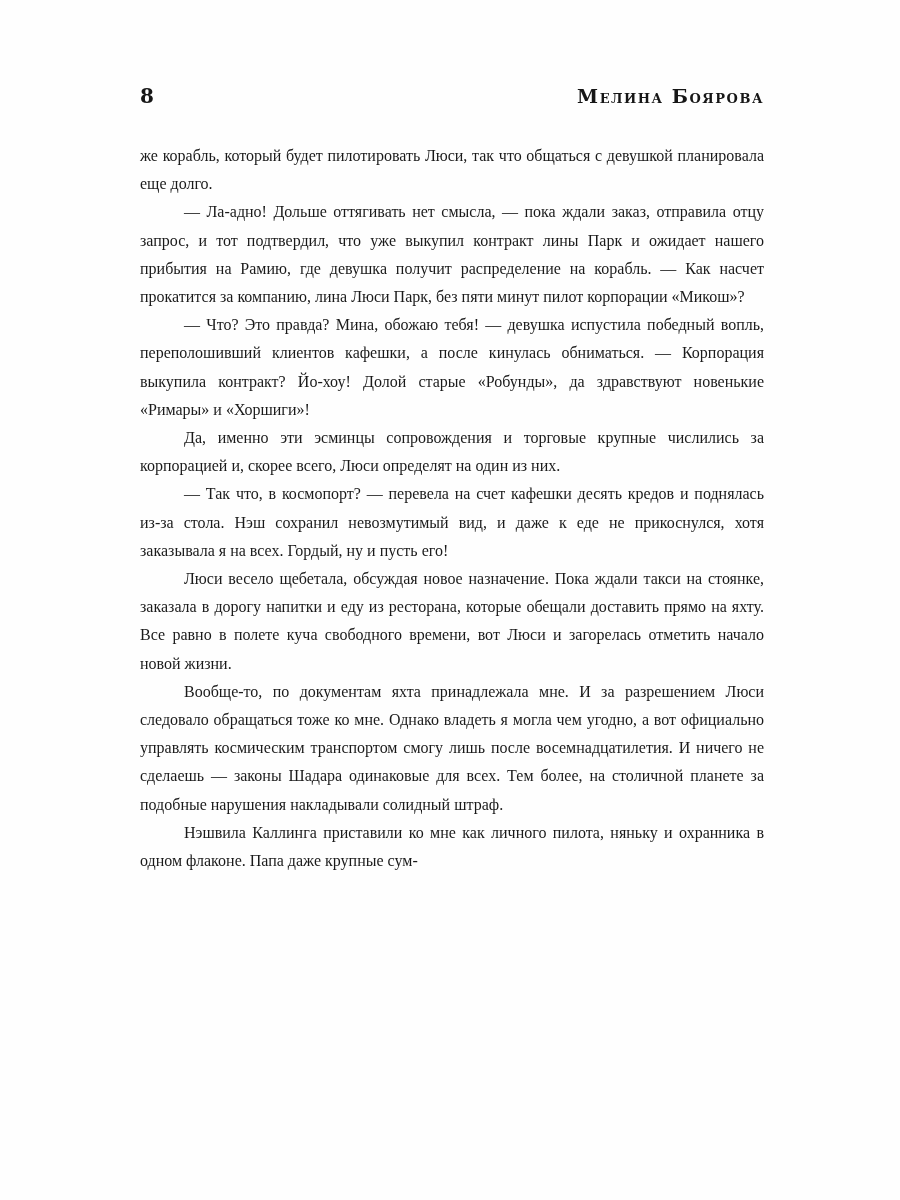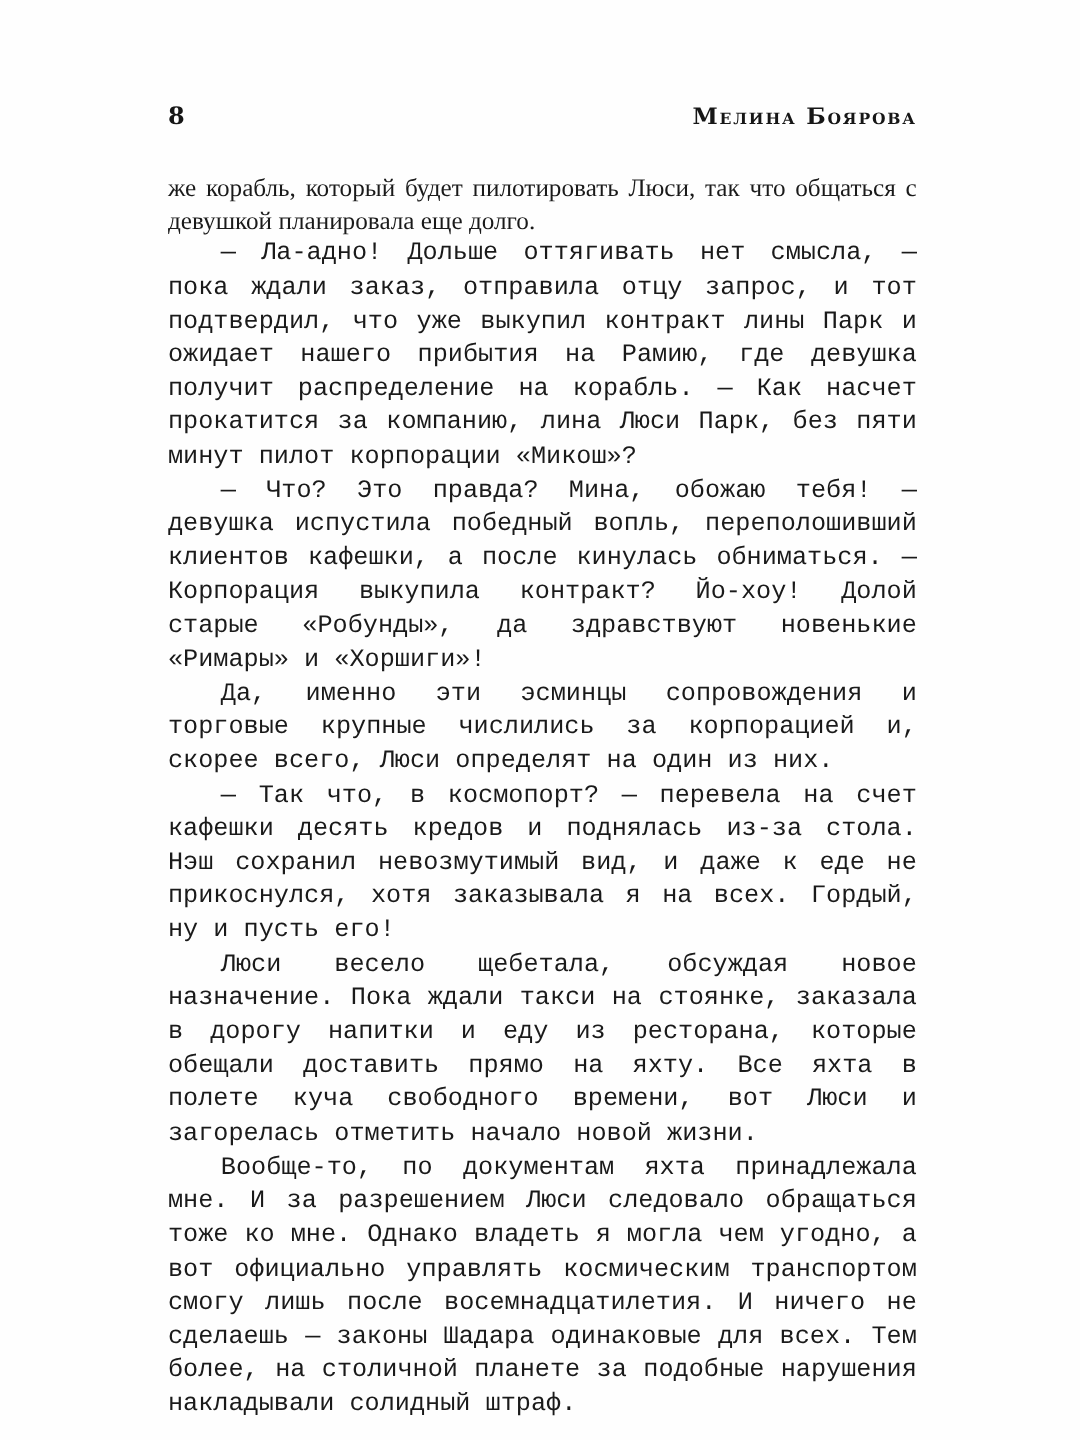--- a/index.html
+++ b/index.html
@@ -34,45 +34,45 @@
     letter-spacing: 0.5px;
   }
   .running-head {
     font-size: 19px;
     font-weight: 600;
     letter-spacing: 1.5px;
     text-align: center;
   }
   .body-text {
     font-family: "Liberation Serif", "DejaVu Serif", serif;
-    font-size: 21px;
+    font-size: 16px;
     line-height: 28.2px;
     text-align: justify;
     color: #1a1a1a;
   }
   .para {
     margin: 0;
     padding: 0;
   }
   .para.indented {
     text-indent: 44px;
-    font-family: Liberation Mono, monospace;
   }
 </style>
 </head>
 <body>
 
 <div class="book-page">
   <header class="page-header">
     <span class="page-number">8</span>
     <span class="running-head">Мелина Боярова</span>
   </header>
 
   <main class="body-text">
       <p class="para">же корабль, который будет пилотировать Люси, так что общаться с девушкой планировала еще долго.</p>
       <p class="para indented">— Ла-адно! Дольше оттягивать нет смысла, — пока ждали заказ, отправила отцу запрос, и тот подтвердил, что уже выкупил контракт лины Парк и ожидает нашего прибытия на Рамию, где девушка получит распределение на корабль. — Как насчет прокатится за компанию, лина Люси Парк, без пяти минут пилот корпорации «Микош»?</p>
       <p class="para indented">— Что? Это правда? Мина, обожаю тебя! — девушка испустила победный вопль, переполошивший клиентов кафешки, а после кинулась обниматься. — Корпорация выкупила контракт? Йо-хоу! Долой старые «Робунды», да здравствуют новенькие «Римары» и «Хоршиги»!</p>
       <p class="para indented">Да, именно эти эсминцы сопровождения и торговые крупные числились за корпорацией и, скорее всего, Люси определят на один из них.</p>
       <p class="para indented">— Так что, в космопорт? — перевела на счет кафешки десять кредов и поднялась из-за стола. Нэш сохранил невозмутимый вид, и даже к еде не прикоснулся, хотя заказывала я на всех. Гордый, ну и пусть его!</p>
-      <p class="para indented">Люси весело щебетала, обсуждая новое назначение. Пока ждали такси на стоянке, заказала в дорогу напитки и еду из ресторана, которые обещали доставить прямо на яхту. Все яхта в полете куча свободного времени, вот Люси и загорелась отметить начало новой жизни.</p>
+      <p class="para indented">Люси весело щебетала, обсуждая новое назначение. Пока ждали такси на стоянке, заказала в дорогу напитки и еду из ресторана, которые обещали доставить прямо на яхту. Все равно в полете куча свободного времени, вот Люси и загорелась отметить начало новой жизни.</p>
       <p class="para indented">Вообще-то, по документам яхта принадлежала мне. И за разрешением Люси следовало обращаться тоже ко мне. Однако владеть я могла чем угодно, а вот официально управлять космическим транспортом смогу лишь после восемнадцатилетия. И ничего не сделаешь — законы Шадара одинаковые для всех. Тем более, на столичной планете за подобные нарушения накладывали солидный штраф.</p>
+      <p class="para indented">Нэшвила Каллинга приставили ко мне как личного пилота, няньку и охранника в одном флаконе. Папа даже крупные сум-</p>
     </main>
 </div>
 
 </body></html>

